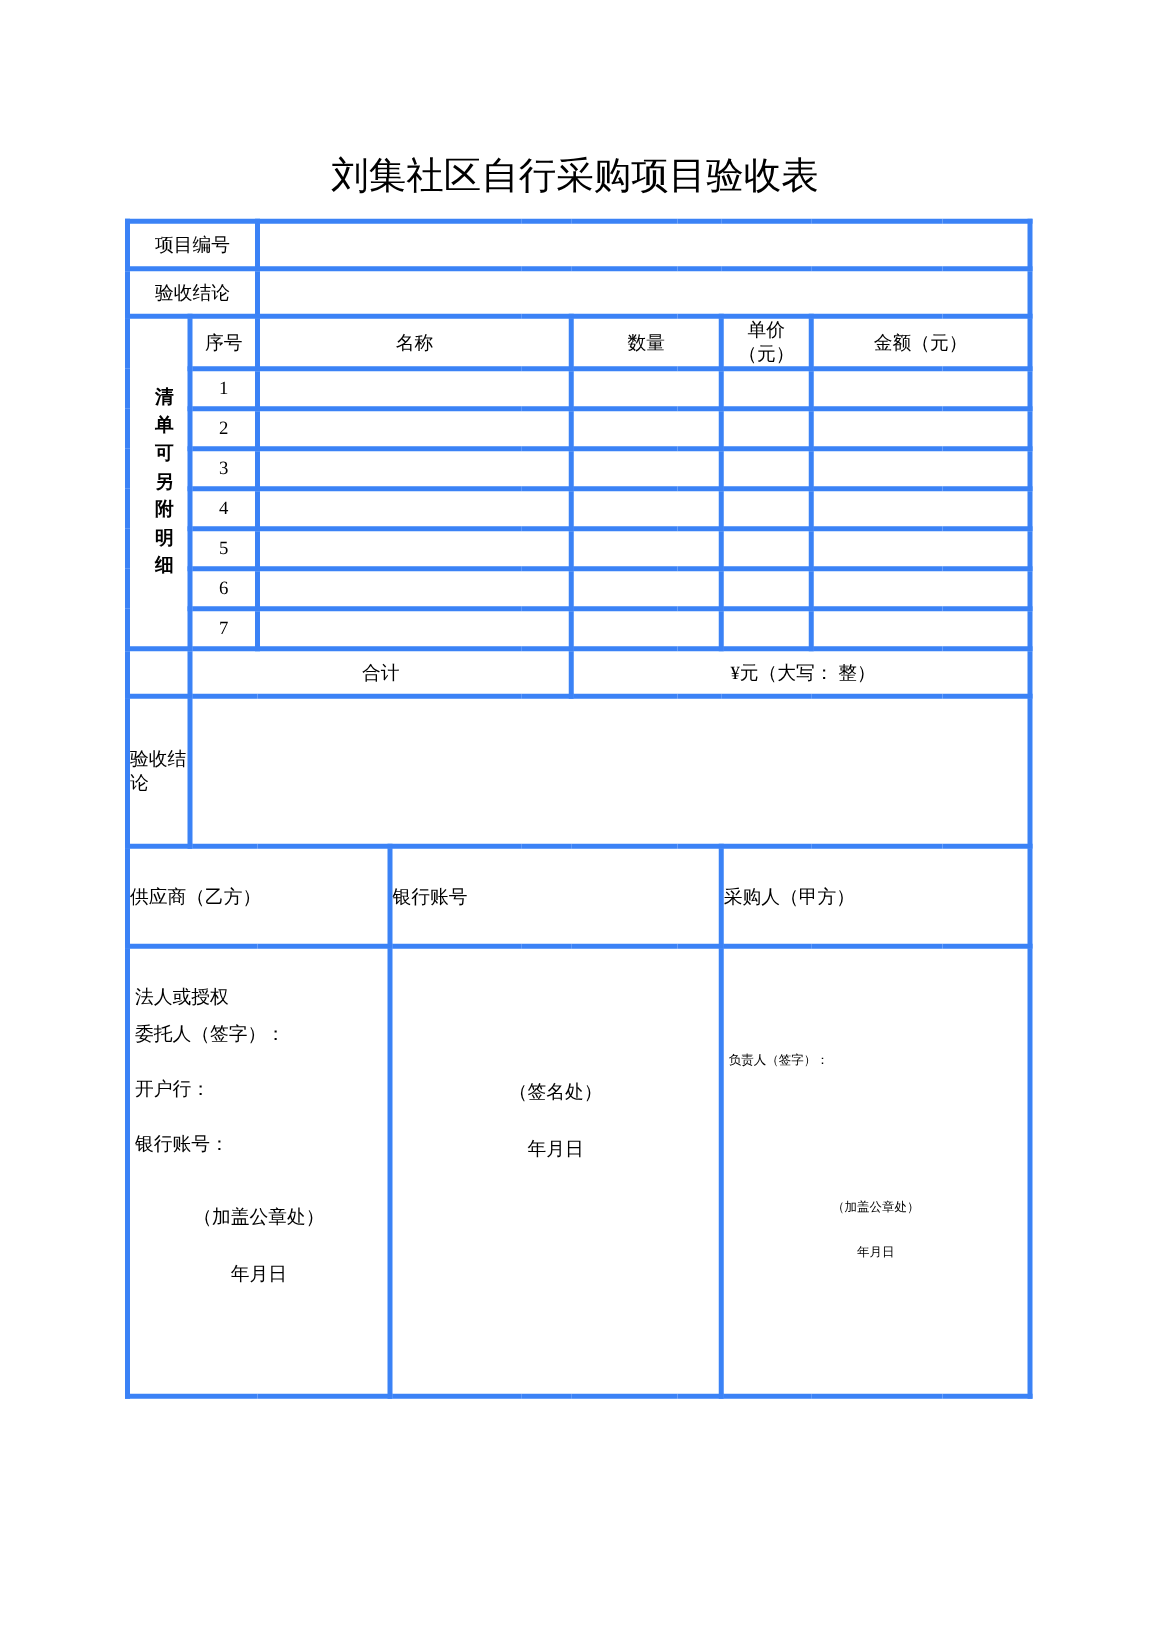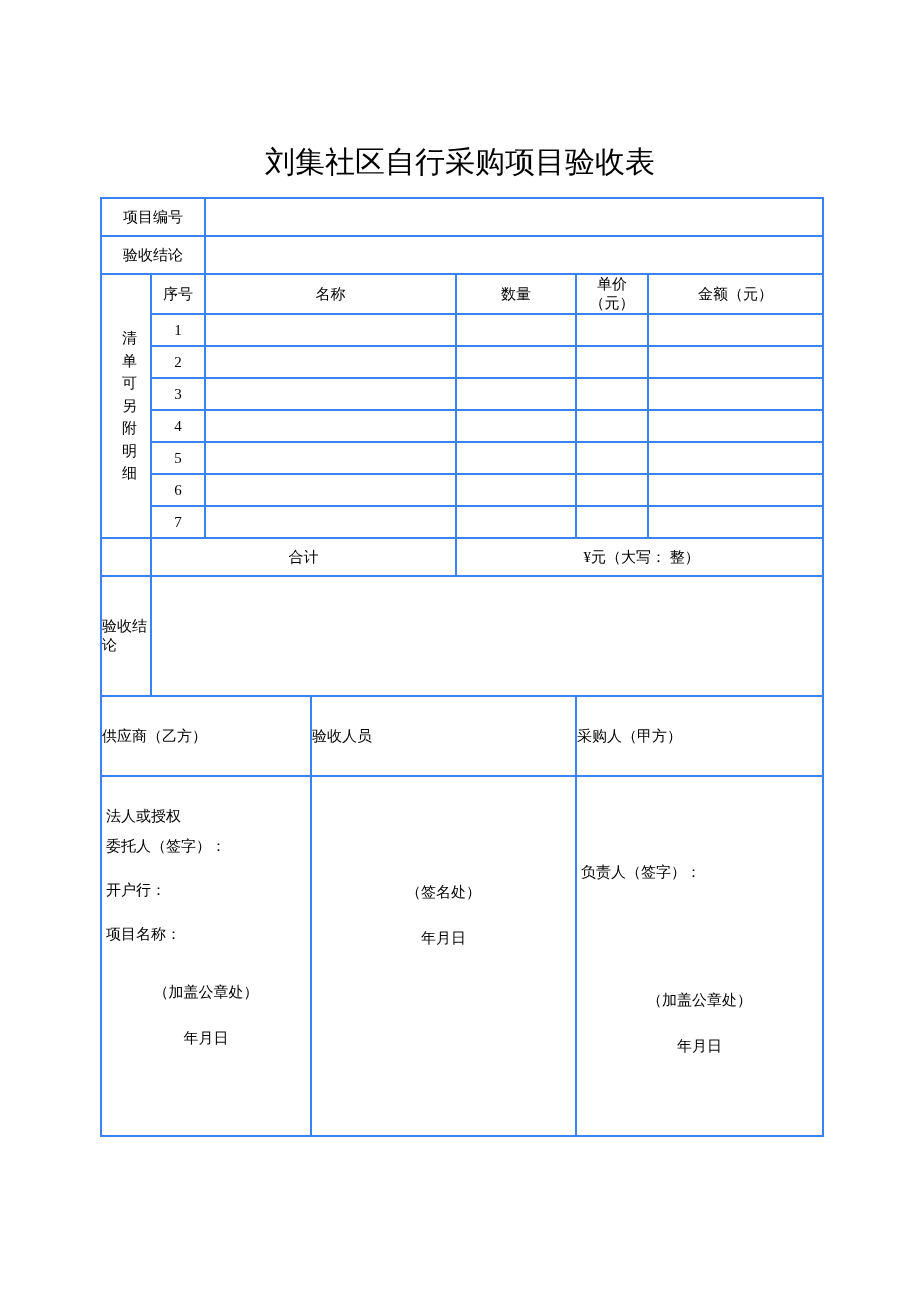--- a/index.html
+++ b/index.html
@@ -8,41 +8,41 @@
       font-family: "SimSun", "宋体", serif;
       padding: 120px 100px 60px 100px;
       width: 920px;
     }
     h1.title {
       text-align: center;
       font-size: 30px;
       font-weight: normal;
       margin-bottom: 14px;
       font-family: "SimHei", "黑体", sans-serif;
-      margin-top: 22px;
     }
     table {
       border-collapse: collapse;
       width: 100%;
       table-layout: fixed;
     }
     td {
-      border: 2px solid #3b82f6;
+      border: 4px solid #3b82f6;
       font-size: 15px;
       vertical-align: middle;
       padding: 0;
     }
     .hdr-row td { height: 38px; text-align: center; }
     .item-row td { height: 32px; text-align: center; }
     .project-row td { height: 38px; text-align: center; }
     .vert-label {
       font-size: 15px;
       text-align: left;
       padding: 0 20px;
       line-height: 1.5;
+      font-weight: bold;
     }
     .hj-amount { text-align: left; padding-left: 4px; }
     .yanshou-label { }
     .yanshou-content { height: 120px; }
     .sig-head td { height: 80px; text-align: left; }
     .supplier-block {
       vertical-align: top;
       text-align: left;
       padding: 24px 4px;
       height: 360px;
@@ -59,21 +59,21 @@
       vertical-align: top;
       text-align: center;
       padding-top: 100px;
       font-size: 15px;
       line-height: 2;
     }
     .buyer-block {
       vertical-align: top;
       text-align: left;
       padding: 80px 4px 10px 4px;
-      font-size: 15px;
+      font-size: 10px;
       line-height: 2;
       margin-left: 44px;
     }
   </style>
 </head>
 <body>
 
 <h1 class="title">刘集社区自行采购项目验收表</h1>
 
 <table>
@@ -165,32 +165,32 @@
     <td colspan="5" class="hj-amount">¥元（大写：              整）</td>
   </tr>
 
   <tr>
     <td class="yanshou-label" style="height:120px">验收结论</td>
     <td colspan="9" class="yanshou-content"></td>
   </tr>
 
   <tr class="sig-head">
     <td colspan="3">供应商（乙方）</td>
-    <td colspan="4">验收人员</td>
+    <td colspan="4">银行账号</td>
     <td colspan="3">采购人（甲方）</td>
   </tr>
 
   <tr>
     <td colspan="3" class="supplier-block">
       <div>法人或授权</div>
       <div>委托人（签字）：</div>
       <div style="height:14px"></div>
       <div>开户行：</div>
       <div style="height:14px"></div>
-      <div>项目名称：</div>
+      <div>银行账号：</div>
       <div class="seal-line">（加盖公章处）</div>
       <div class="date-line">年月日</div>
     </td>
     <td colspan="4" class="inspector-block">
       <div>（签名处）</div>
       <div class="date-line">年月日</div>
     </td>
     <td colspan="3" class="buyer-block">
       <div>负责人（签字）：</div>
       <div style="height:70px"></div>

